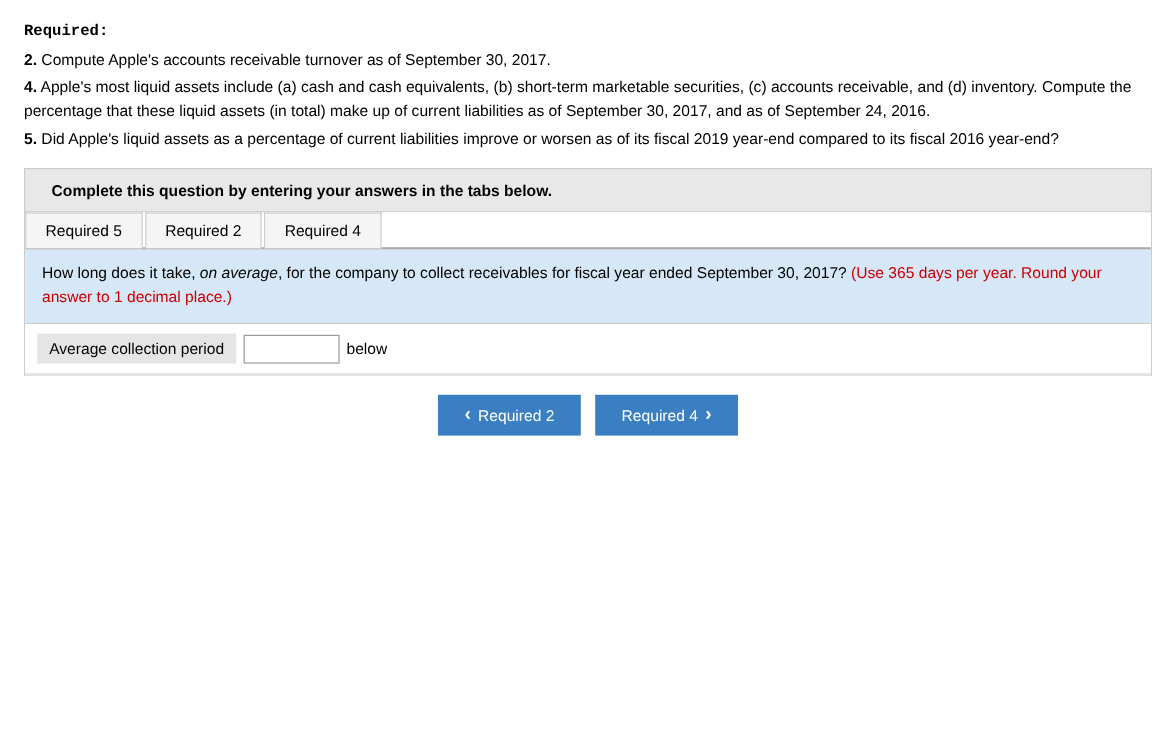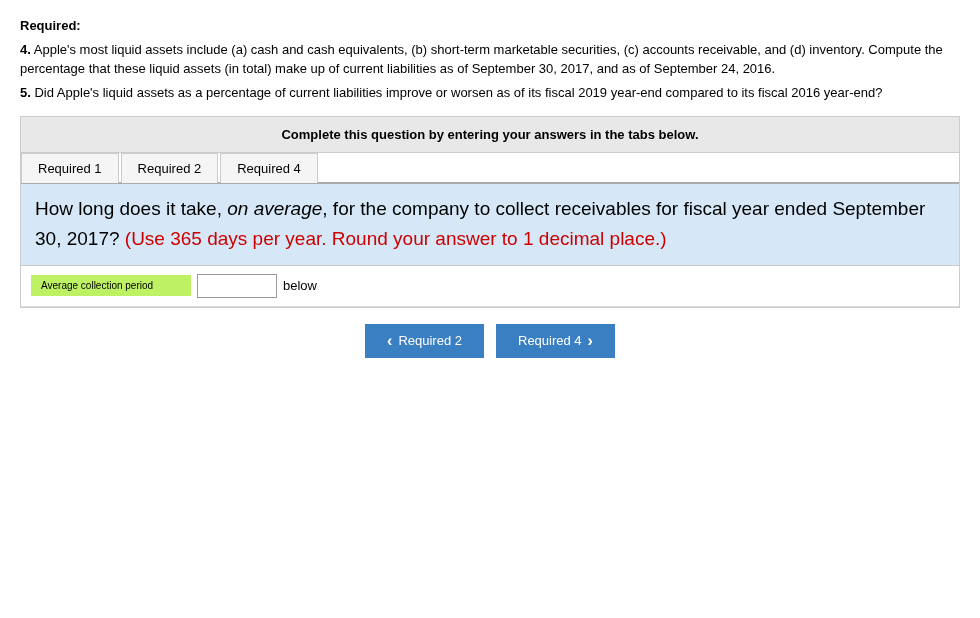--- a/index.html
+++ b/index.html
@@ -8,37 +8,37 @@
       font-size: 13px;
       background: #fff;
       color: #000;
       padding: 16px 20px;
       width: 980px;
       min-height: 618px;
     }
     .required-heading {
       font-weight: bold;
       margin-bottom: 4px;
+      font-family: Liberation Mono, monospace;
     }
     .instructions p {
       margin-bottom: 4px;
       line-height: 1.5;
     }
     .instructions p span.num {
       font-weight: bold;
     }
     .complete-box {
       background: #e8e8e8;
       border: 1px solid #ccc;
       padding: 10px 22px;
       margin-top: 14px;
       margin-bottom: 0;
       font-weight: bold;
       font-size: 13px;
-      text-align: center;
     }
     .tabs-container {
       border: 1px solid #ccc;
       border-top: none;
       margin-top: 0;
     }
     .tabs-row {
       display: flex;
       border-bottom: 2px solid #aaa;
       background: #fff;
@@ -60,37 +60,37 @@
       font-weight: normal;
       z-index: 1;
     }
     .tab-content {
       padding: 0;
     }
     .question-text {
       background: #d6e8f7;
       padding: 10px 14px;
       line-height: 1.6;
-      font-size: 19px;
+      font-size: 13px;
       border-bottom: 1px solid #ccc;
     }
     .question-text .red {
       color: #cc0000;
     }
     .answer-row {
       display: flex;
       align-items: center;
       padding: 8px 10px;
       border-bottom: 1px solid #ddd;
       background: #fff;
     }
     .answer-label {
-      background: #bef264;
+      background: #e5e5e5;
       padding: 5px 10px;
-      font-size: 10px;
+      font-size: 13px;
       min-width: 160px;
       margin-right: 6px;
     }
     .answer-input {
       border: 1px solid #999;
       width: 80px;
       height: 24px;
       padding: 2px 4px;
       font-size: 13px;
       margin-right: 6px;
@@ -125,36 +125,40 @@
       font-size: 16px;
       font-weight: bold;
     }
   </style>
 </head>
 <body>
 
 <div class="instructions">
   <p class="required-heading">Required:</p>
   <p>
+    <span class="num">2.</span>
+    <span> Compute Apple's accounts receivable turnover as of September 30, 2017.</span>
+  </p>
+  <p>
     <span class="num">4.</span>
     <span> Apple's most liquid assets include (a) cash and cash equivalents, (b) short-term marketable securities, (c) accounts receivable, and (d) inventory. Compute the percentage that these liquid assets (in total) make up of current liabilities as of September 30, 2017, and as of September 24, 2016.</span>
   </p>
   <p>
     <span class="num">5.</span>
     <span> Did Apple's liquid assets as a percentage of current liabilities improve or worsen as of its fiscal 2019 year-end compared to its fiscal 2016 year-end?</span>
   </p>
 </div>
 
 <div class="complete-box">
   <span>Complete this question by entering your answers in the tabs below.</span>
 </div>
 
 <div class="tabs-container">
   <div class="tabs-row">
-    <div class="tab">Required 1</div>
+    <div class="tab">Required 5</div>
     <div class="tab">Required 2</div>
     <div class="tab">Required 4</div>
   </div>
   <div class="tab-content">
     <div class="question-text">
       <span>How long does it take, </span><em>on average</em><span>, for the company to collect receivables for fiscal year ended September 30, 2017? </span><span class="red">(Use 365 days per year. Round your answer to 1 decimal place.)</span>
     </div>
     <div class="answer-row">
       <div class="answer-label">Average collection period</div>
       <input class="answer-input" type="text" style="">

